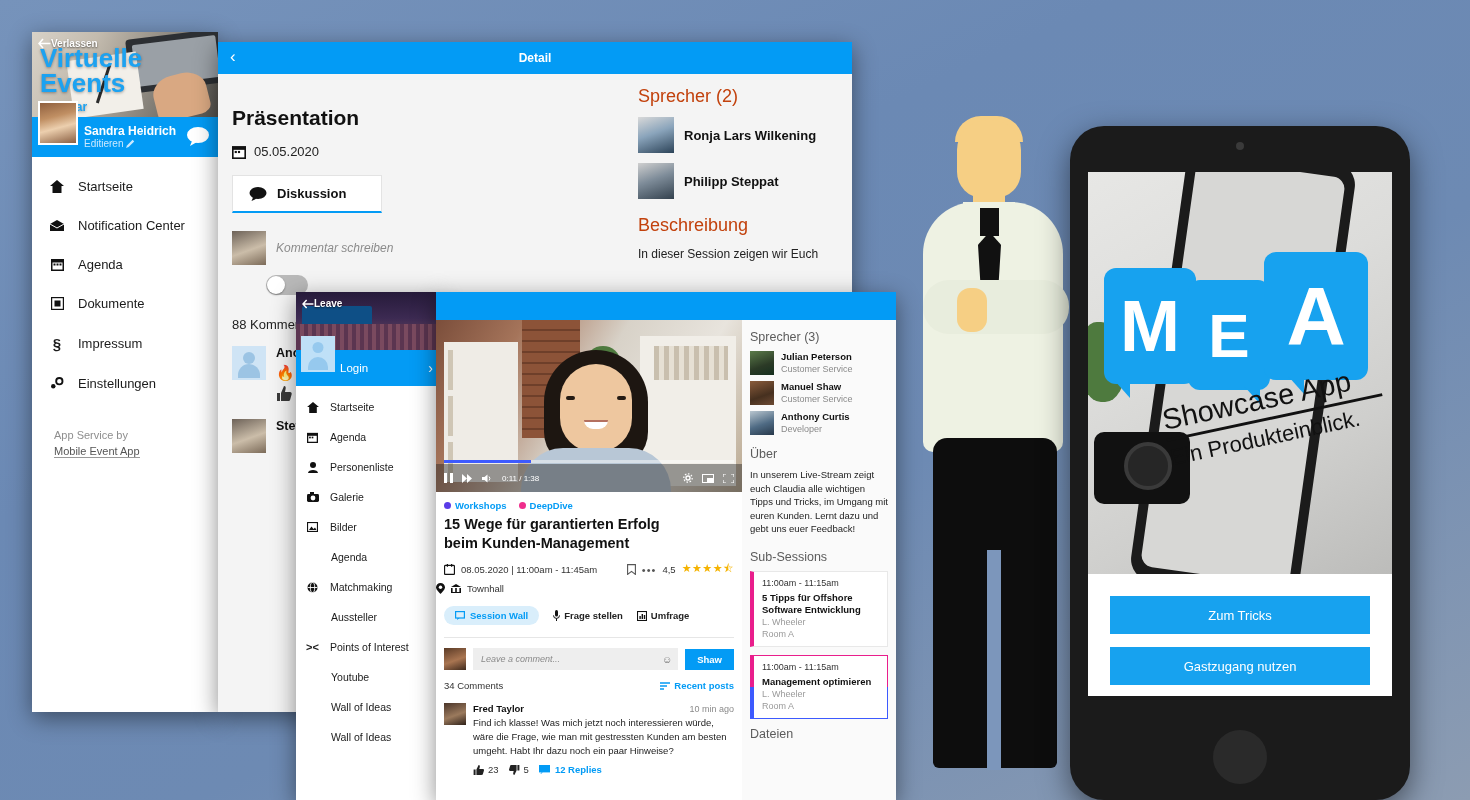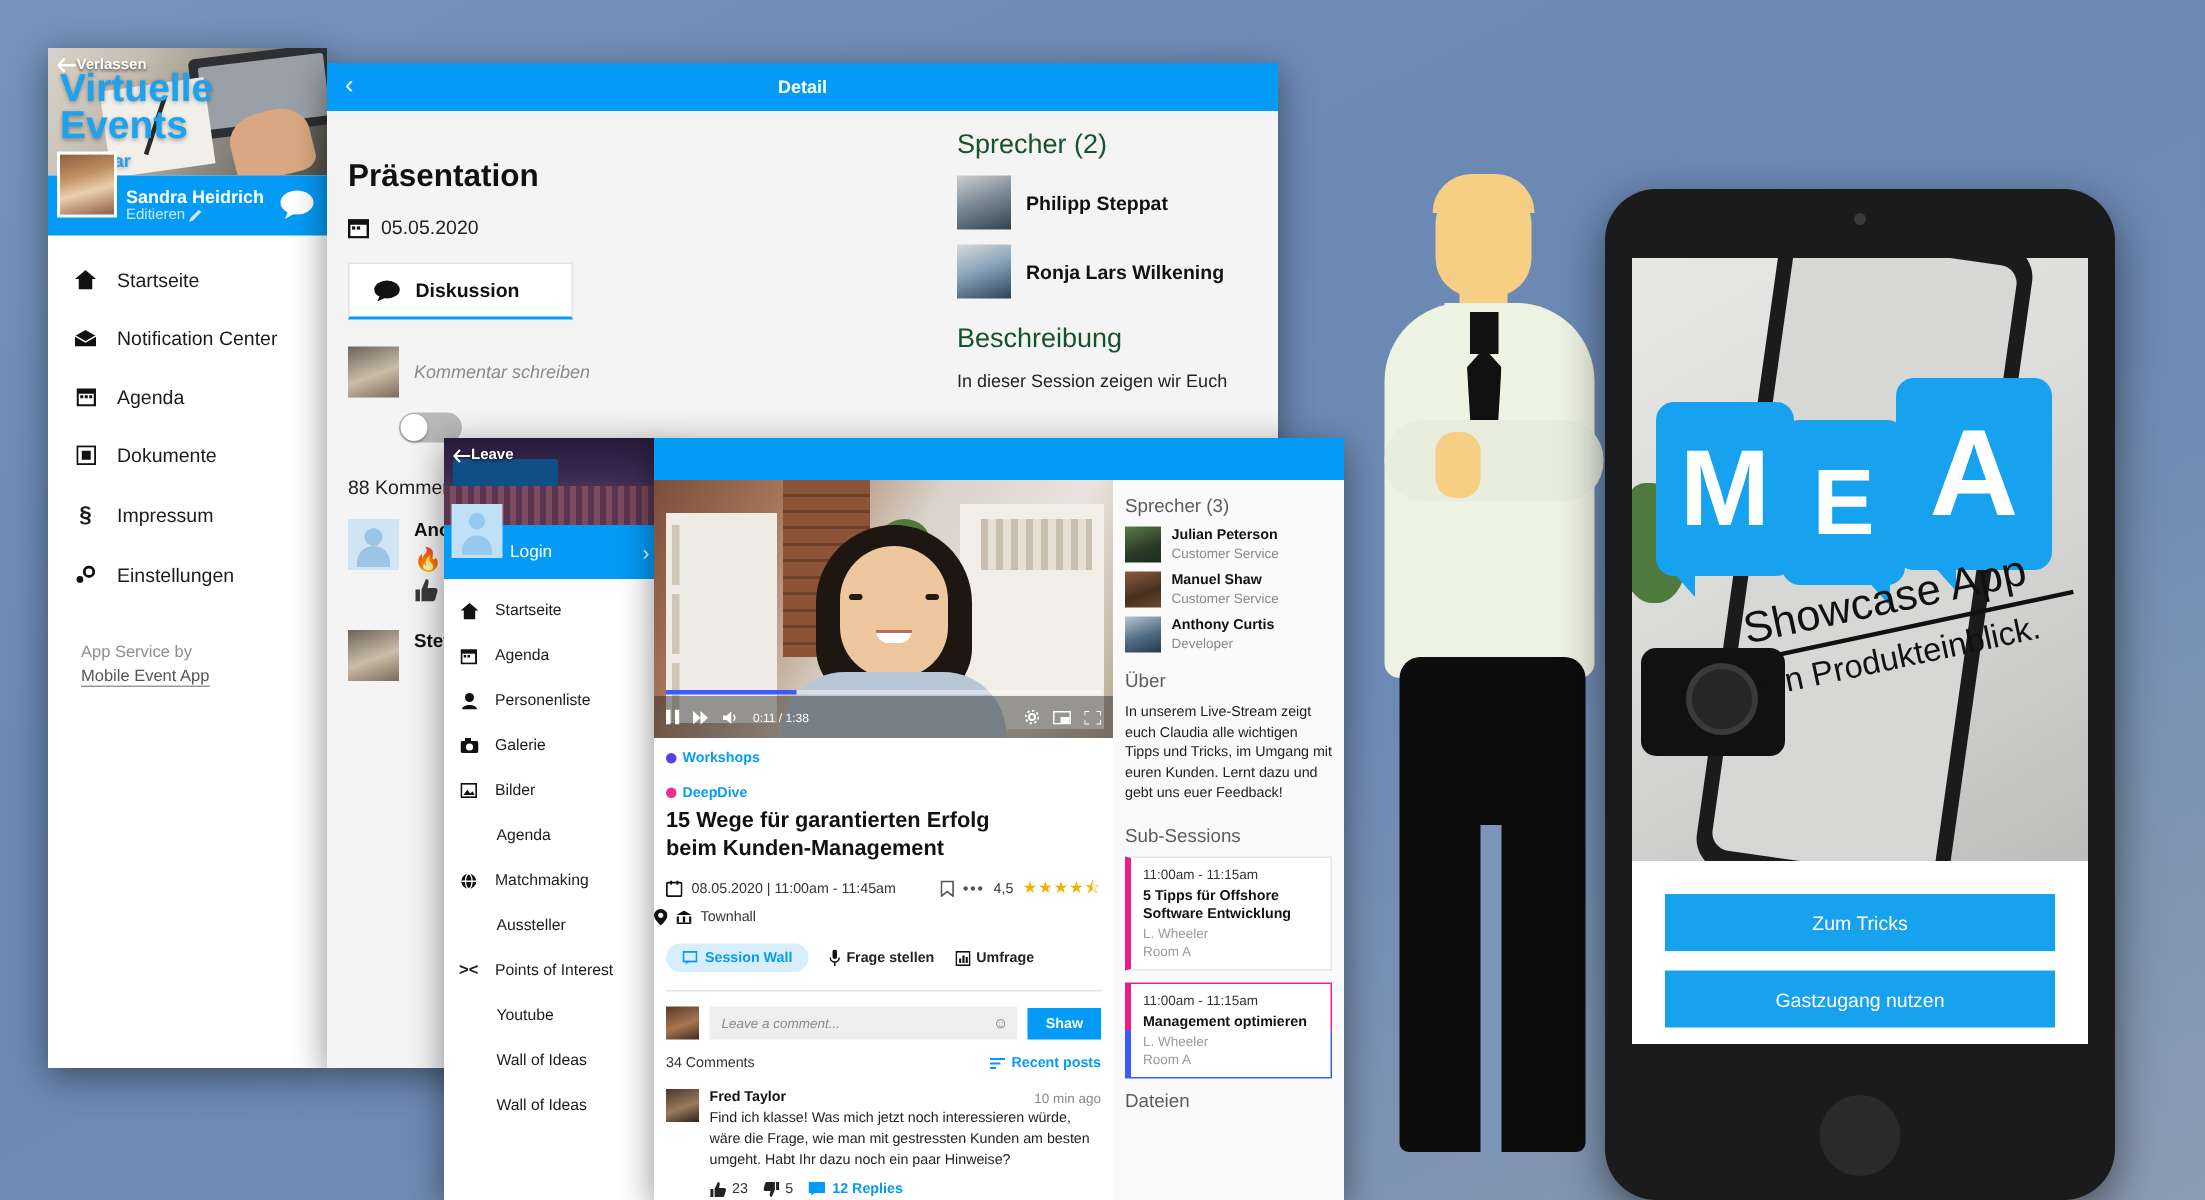--- a/index.html
+++ b/index.html
@@ -65,21 +65,21 @@
   .cmtrow .ph{font-size:12px;color:#8b8b8b;font-style:italic;}
   .toggle{width:42px;height:20px;border-radius:11px;background:#b9b9b9;position:relative;margin:10px 0 0 40px;}
   .toggle:before{content:"";position:absolute;left:1px;top:1px;width:18px;height:18px;border-radius:50%;background:#fff;box-shadow:0 1px 2px rgba(0,0,0,.35);}
   .cmtcount{margin:22px 0 0 6px;font-size:13px;color:#222;}
   .cmt{display:flex;gap:10px;margin:14px 0 0 6px;}
   .cmt .nm{font-size:12.5px;font-weight:700;color:#111;}
   .avatar-ph{width:34px;height:34px;background:#cfe4f5;position:relative;flex:none;}
   .avatar-ph:before{content:"";position:absolute;left:50%;top:6px;width:12px;height:12px;border-radius:50%;background:#9cc4e4;transform:translateX(-50%);}
   .avatar-ph:after{content:"";position:absolute;left:50%;bottom:2px;width:22px;height:14px;border-radius:11px 11px 0 0;background:#9cc4e4;transform:translateX(-50%);}
   .w1right{width:216px;padding:12px 12px 0 10px;}
-  .secTitle{font-size:18px;color:#14532d;margin-bottom:10px;}
+  .secTitle{font-size:18px;color:#c2410c;margin-bottom:10px;}
   .spk{display:flex;align-items:center;gap:10px;margin-bottom:10px;}
   .spk .nm{font-size:13px;font-weight:700;color:#111;}
   .spk-av{width:36px;height:36px;flex:none;}
   .desc{font-size:12px;color:#222;line-height:17px;}
 
   
   #w2 { left:296px; top:292px; width:145px; height:508px; }
   #w2 .hero{height:58px;position:relative;overflow:hidden;background:linear-gradient(#261a3a,#3c2a52 45%,#7c4f62 100%);}
   #w2 .hero .stage2{position:absolute;left:6px;top:14px;width:70px;height:22px;background:#0e4f86;border-radius:2px;}
   #w2 .hero .crowd{position:absolute;left:0;right:0;bottom:0;height:26px;background:repeating-linear-gradient(90deg,#5b3550 0 4px,#7a4a5f 4px 8px);}
@@ -109,21 +109,21 @@
   .person .hair{position:absolute;left:50%;top:0;width:104px;height:118px;background:#1d1611;border-radius:52px 52px 36px 36px;transform:translateX(-50%);}
   .person .face{position:absolute;left:50%;top:14px;width:72px;height:88px;background:#eec79f;border-radius:36px 36px 34px 34px;transform:translateX(-50%);}
   .person .eye{position:absolute;top:46px;width:9px;height:4px;background:#241a13;border-radius:4px;}
   .person .e1{left:40px;} .person .e2{right:40px;}
   .person .mouth{position:absolute;left:50%;top:70px;width:24px;height:9px;background:#fff;border-radius:0 0 12px 12px;transform:translateX(-50%);border-top:2px solid #b4705f;}
   .person .shirt{position:absolute;left:50%;bottom:0;width:150px;height:44px;background:#b8c7d6;border-radius:42px 42px 0 0;transform:translateX(-50%);}
   .vctl{position:absolute;left:0;right:0;bottom:0;height:28px;background:rgba(40,40,40,.45);display:flex;align-items:center;gap:9px;padding:0 8px;color:#fff;font-size:8px;}
   .vprog{position:absolute;left:8px;right:8px;top:-4px;height:3px;background:rgba(255,255,255,.45);}
   .vprog b{display:block;width:30%;height:3px;background:#3d5afe;}
   .vctl .sp{flex:1;}
-  .tagrow{display:flex;gap:12px;padding:8px 0 0 8px;flex-direction:column;}
+  .tagrow{display:flex;gap:12px;padding:8px 0 0 8px;}
   .tag{display:flex;align-items:center;gap:4px;font-size:9.5px;color:#039bf5;font-weight:600;}
   .dot{width:7px;height:7px;border-radius:50%;display:inline-block;}
   .s-title{padding:4px 10px 0 8px;font-size:14.5px;font-weight:700;line-height:19px;color:#111;}
   .metarow{display:flex;align-items:center;padding:7px 8px 0 8px;font-size:9.5px;color:#333;gap:6px;}
   .metarow .sp{flex:1;}
   .stars{color:#f5b301;letter-spacing:.5px;font-size:11px;}
   .metarow2{display:flex;align-items:center;padding:4px 8px 0 0;font-size:9.5px;color:#333;gap:6px;}
   .actions{display:flex;align-items:center;gap:14px;padding:12px 8px 0 8px;}
   .pill{background:#d9eefb;color:#039bf5;border-radius:13px;padding:4px 11px;font-size:9.5px;font-weight:700;display:flex;align-items:center;gap:5px;}
   .act{font-size:9.5px;font-weight:700;color:#222;display:flex;align-items:center;gap:4px;}
@@ -406,26 +406,26 @@
 
         <div class="cmt">
           <div class="avatar-sq"></div>
           <div class="nm">Stefan</div>
         </div>
       </div>
 
       <div class="w1right">
         <div class="secTitle">Sprecher (2)</div>
         <div class="spk">
+          <div class="spk-av" style="background:linear-gradient(160deg,#d9d9d9,#8aa4bb 45%,#2c4358)"></div>
+          <div class="nm">Ronja Lars Wilkening</div>
+        </div>
+        <div class="spk">
           <div class="spk-av" style="background:linear-gradient(160deg,#cfcfcf,#7e8c99 45%,#33414e)"></div>
           <div class="nm">Philipp Steppat</div>
-        </div>
-        <div class="spk">
-          <div class="spk-av" style="background:linear-gradient(160deg,#d9d9d9,#8aa4bb 45%,#2c4358)"></div>
-          <div class="nm">Ronja Lars Wilkening</div>
         </div>
         <div class="secTitle" style="margin-top:16px">Beschreibung</div>
         <div class="desc">In dieser Session zeigen wir Euch</div>
       </div>
     </div>
   </div>
 
   <div class="win" id="w2">
     <div class="hero">
       <div class="stage2"></div>

